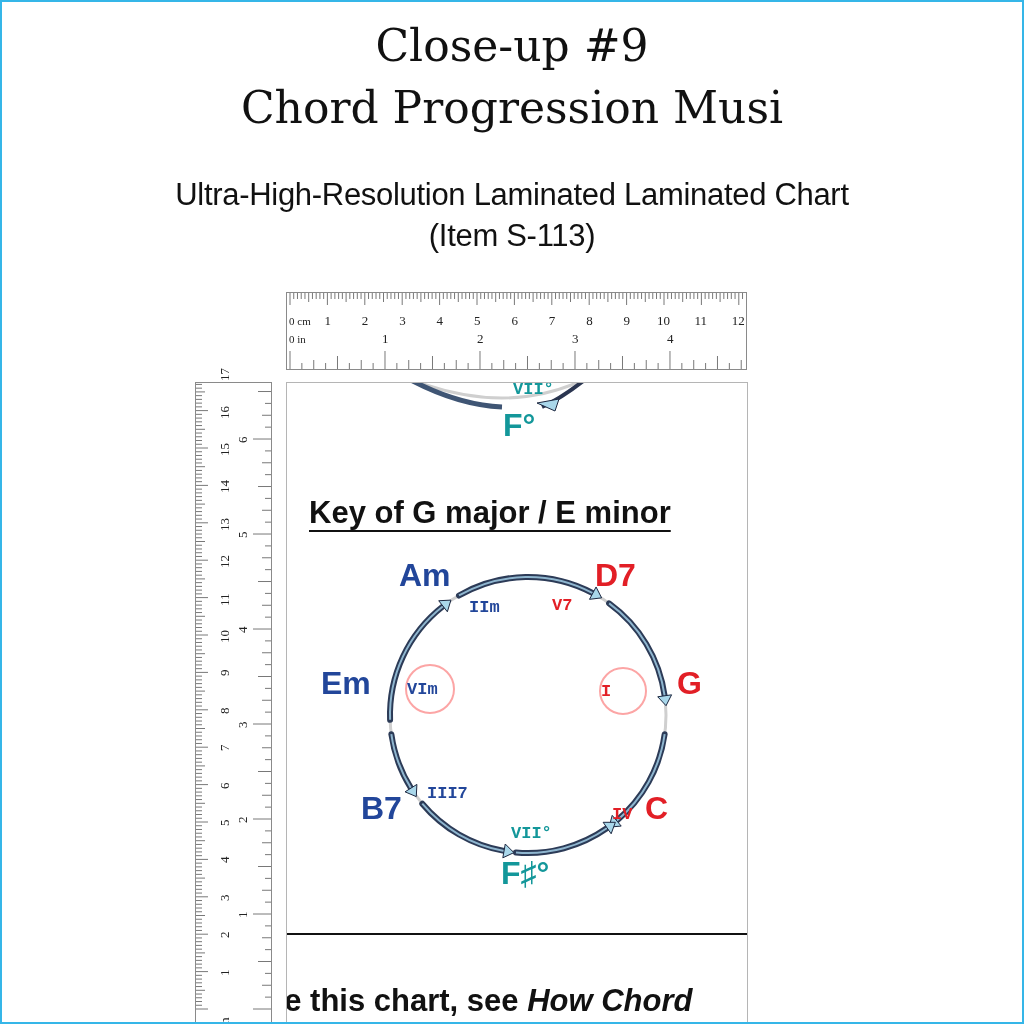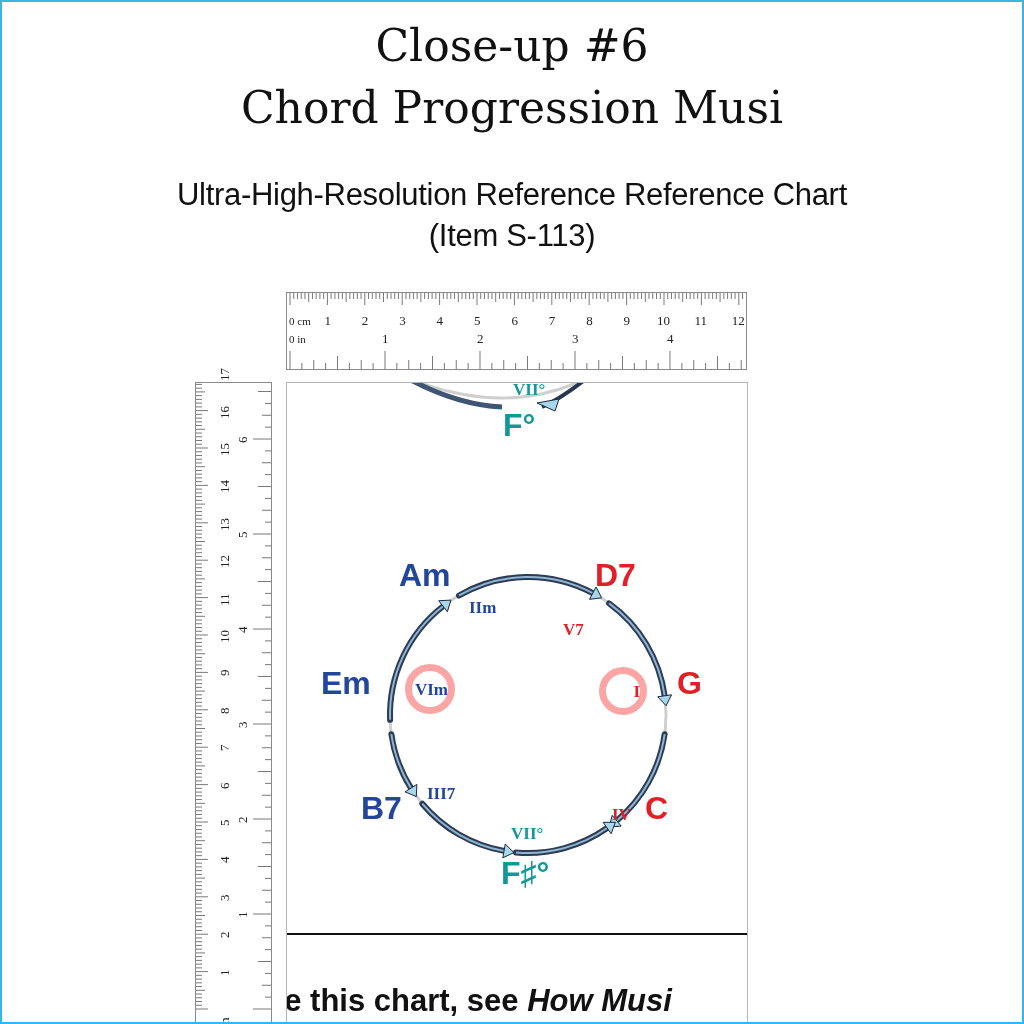--- a/index.html
+++ b/index.html
@@ -36,43 +36,43 @@
     }
     .key-heading {
       position:absolute; left:22px; top:112px; font-weight:bold; font-size:31px;
       color:#111; text-decoration:underline; text-decoration-thickness:2px; text-underline-offset:7px;
       white-space:nowrap;
     }
     .chord {
       position:absolute; font-weight:bold; font-family:"Liberation Sans", sans-serif; line-height:1; white-space:nowrap;
     }
     .roman {
-      position:absolute; font-weight:bold; font-family:Liberation Serif, serif; line-height:1; white-space:nowrap;
+      position:absolute; font-weight:bold; font-family:Liberation Mono, monospace; line-height:1; white-space:nowrap;
     }
     .blue { color:#22469a; }
     .red { color:#e21f26; }
     .teal { color:#13979a; }
     .big { font-size:32px; }
     .small { font-size:17px; }
     .ring {
-      position:absolute; border:7px solid #fca5a5; border-radius:50%; box-sizing:border-box;
-      display:flex; align-items:center; justify-content:flex-end;
+      position:absolute; border:2px solid #fca5a5; border-radius:50%; box-sizing:border-box;
+      display:flex; align-items:center; justify-content:flex-start;
     }
     .divider { position:absolute; left:0; top:550px; width:462px; height:2px; background:#111; }
     .footer-text {
       position:absolute; left:-20px; top:600px; font-weight:bold; font-size:31px; color:#111; white-space:nowrap;
     }
     .footer-text i { font-style:italic; }
   </style>
 </head>
 <body>
 
-<div class="title" style="top:22px;">Close-up #6</div>
+<div class="title" style="top:22px;">Close-up #9</div>
 <div class="title" style="top:84px;">Chord Progression Musi</div>
-<div class="subtitle" style="top:177px;">Ultra-High-Resolution Reference Reference Chart</div>
+<div class="subtitle" style="top:177px;">Ultra-High-Resolution Laminated Laminated Chart</div>
 <div class="subtitle" style="top:218px;">(Item S-113)</div>
 
 <div class="ruler-h">
   <svg width="459" height="76" style="position:absolute;left:0;top:0;">
     <g stroke="#555" stroke-width="0.8" id="hticks">
         <line x1="3" y1="0" x2="3" y2="12"></line>
         <line x1="6.74" y1="0" x2="6.74" y2="6"></line>
         <line x1="10.48" y1="0" x2="10.48" y2="6"></line>
         <line x1="14.219999999999999" y1="0" x2="14.219999999999999" y2="6"></line>
         <line x1="17.96" y1="0" x2="17.96" y2="6"></line>
@@ -553,26 +553,27 @@
         <polygon points="226.8846290120857,469.639951692354 215.8210142382951,474.79712418677013 218.25208872563212,461.00981564459926" fill="#a9d7ea" stroke="#1c2740" stroke-width="1"></polygon>
         <path d="M 123.96936273041322 405.12885846418226 A 138 138 0 0 1 104.34300651366331 351.2058879324891" fill="none" stroke="#2c3b57" stroke-width="6" stroke-linecap="round"></path>
         <path d="M 123.96936273041322 405.12885846418226 A 138 138 0 0 1 104.34300651366331 351.2058879324891" fill="none" stroke="#8fb6cf" stroke-width="2"></path>
         <polygon points="129.26855537274528,413.6093394257465 118.03302605731824,408.8382933138147 129.9056994035082,401.4194236145498" fill="#a9d7ea" stroke="#1c2740" stroke-width="1"></polygon>
       </g>
   </svg>
 
   <span class="roman teal" style="left:226px;top:-2px;font-size:17px;">VII°</span>
   <span class="chord teal big" style="left:216px;top:26px;">F°</span>
 
+  <div class="key-heading">Key of G major / E minor</div>
 
   <span class="chord blue big" style="left:112px;top:176px;">Am</span>
   <span class="roman blue small" style="left:182px;top:216px;">IIm</span>
 
   <span class="chord red big" style="left:308px;top:176px;">D7</span>
-  <span class="roman red small" style="left:276px;top:214px;margin-top:24px;">V7</span>
+  <span class="roman red small" style="left:265px;top:214px;">V7</span>
 
   <span class="chord red big" style="left:390px;top:284px;">G</span>
   <div class="ring" style="left:312px;top:284px;width:48px;height:48px;">
     <span class="roman red small" style="position:static;">I</span>
   </div>
 
   <span class="chord red big" style="left:358px;top:409px;">C</span>
   <span class="roman red small" style="left:325px;top:423px;">IV</span>
 
   <span class="chord teal big" style="left:214px;top:474px;">F♯°</span>
@@ -580,14 +581,14 @@
 
   <span class="chord blue big" style="left:74px;top:409px;">B7</span>
   <span class="roman blue small" style="left:140px;top:402px;">III7</span>
 
   <span class="chord blue big" style="left:34px;top:284px;">Em</span>
   <div class="ring" style="left:118px;top:281px;width:50px;height:50px;">
     <span class="roman blue small" style="position:static;">VIm</span>
   </div>
 
   <div class="divider"></div>
-  <div class="footer-text"><span>se this chart, see </span><i>How Musi</i></div>
+  <div class="footer-text"><span>se this chart, see </span><i>How Chord</i></div>
 </div>
 
 </body></html>

